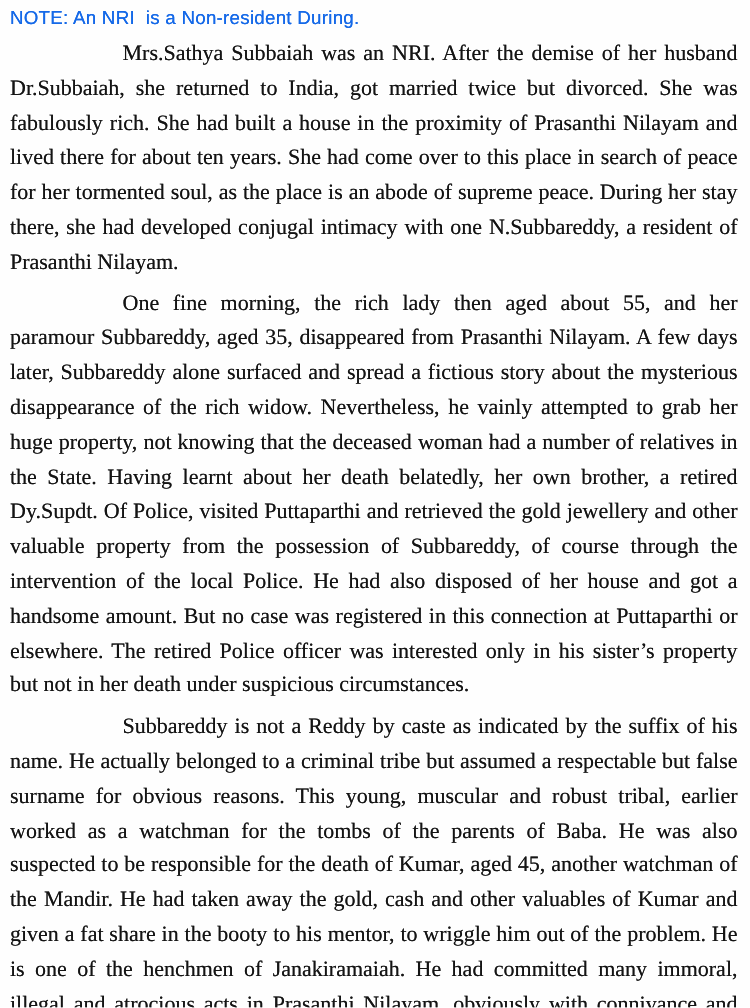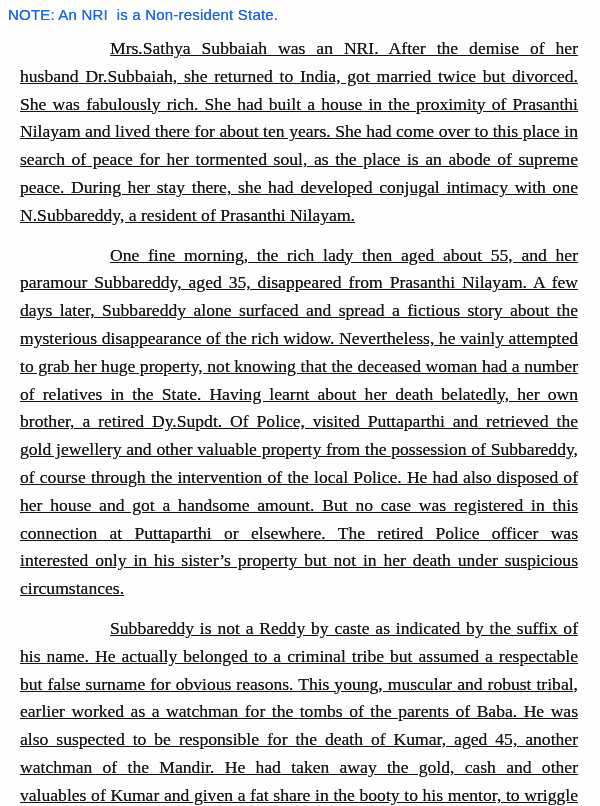--- a/index.html
+++ b/index.html
@@ -27,32 +27,31 @@
   }
   .doc-body {
     font-family: "Liberation Serif", "DejaVu Serif", serif;
     font-size: 17.6px;
     line-height: 27.8px;
     color: #141414;
     text-align: justify;
     text-shadow: 0 0 0.45px rgba(10,10,10,0.75);
   }
   .doc-body p {
-    margin: 12px;
+    margin: 0;
     text-indent: 90px;
-    text-decoration: underline;
   }
   .doc-body p + p {
     margin-top: 5px;
   }
 </style>
 </head>
 <body>
 
 <div class="page">
-  <div class="note-line" style="color: rgb(21, 105, 232);">NOTE: An NRI  is a Non-resident State.</div>
+  <div class="note-line" style="color: rgb(21, 105, 232);">NOTE: An NRI  is a Non-resident During.</div>
 
   <div class="doc-body">
     <p>Mrs.Sathya Subbaiah was an NRI. After the demise of her husband Dr.Subbaiah, she returned to India, got married twice but divorced. She was fabulously rich. She had built a house in the proximity of Prasanthi Nilayam and lived there for about ten years. She had come over to this place in search of peace for her tormented soul, as the place is an abode of supreme peace. During her stay there, she had developed conjugal intimacy with one N.Subbareddy, a resident of Prasanthi Nilayam.</p>
     <p>One fine morning, the rich lady then aged about 55, and her paramour Subbareddy, aged 35, disappeared from Prasanthi Nilayam. A few days later, Subbareddy alone surfaced and spread a fictious story about the mysterious disappearance of the rich widow. Nevertheless, he vainly attempted to grab her huge property, not knowing that the deceased woman had a number of relatives in the State. Having learnt about her death belatedly, her own brother, a retired Dy.Supdt. Of Police, visited Puttaparthi and retrieved the gold jewellery and other valuable property from the possession of Subbareddy, of course through the intervention of the local Police. He had also disposed of her house and got a handsome amount. But no case was registered in this connection at Puttaparthi or elsewhere. The retired Police officer was interested only in his sister’s property but not in her death under suspicious circumstances.</p>
     <p>Subbareddy is not a Reddy by caste as indicated by the suffix of his name. He actually belonged to a criminal tribe but assumed a respectable but false surname for obvious reasons. This young, muscular and robust tribal, earlier worked as a watchman for the tombs of the parents of Baba. He was also suspected to be responsible for the death of Kumar, aged 45, another watchman of the Mandir. He had taken away the gold, cash and other valuables of Kumar and given a fat share in the booty to his mentor, to wriggle him out of the problem. He is one of the henchmen of Janakiramaiah. He had committed many immoral, illegal and atrocious acts in Prasanthi Nilayam, obviously with connivance and support of his patron. Bestha Ramakrishna, Medari Narayana, Boya Potharajugari Kaseppa, Kummari Ramaih, Bogam Nagaraju, Boya Saka Sreeramulu and some others are the musclemen of Janakiramaiah.</p>
   </div>
 </div>
 
 </body></html>

